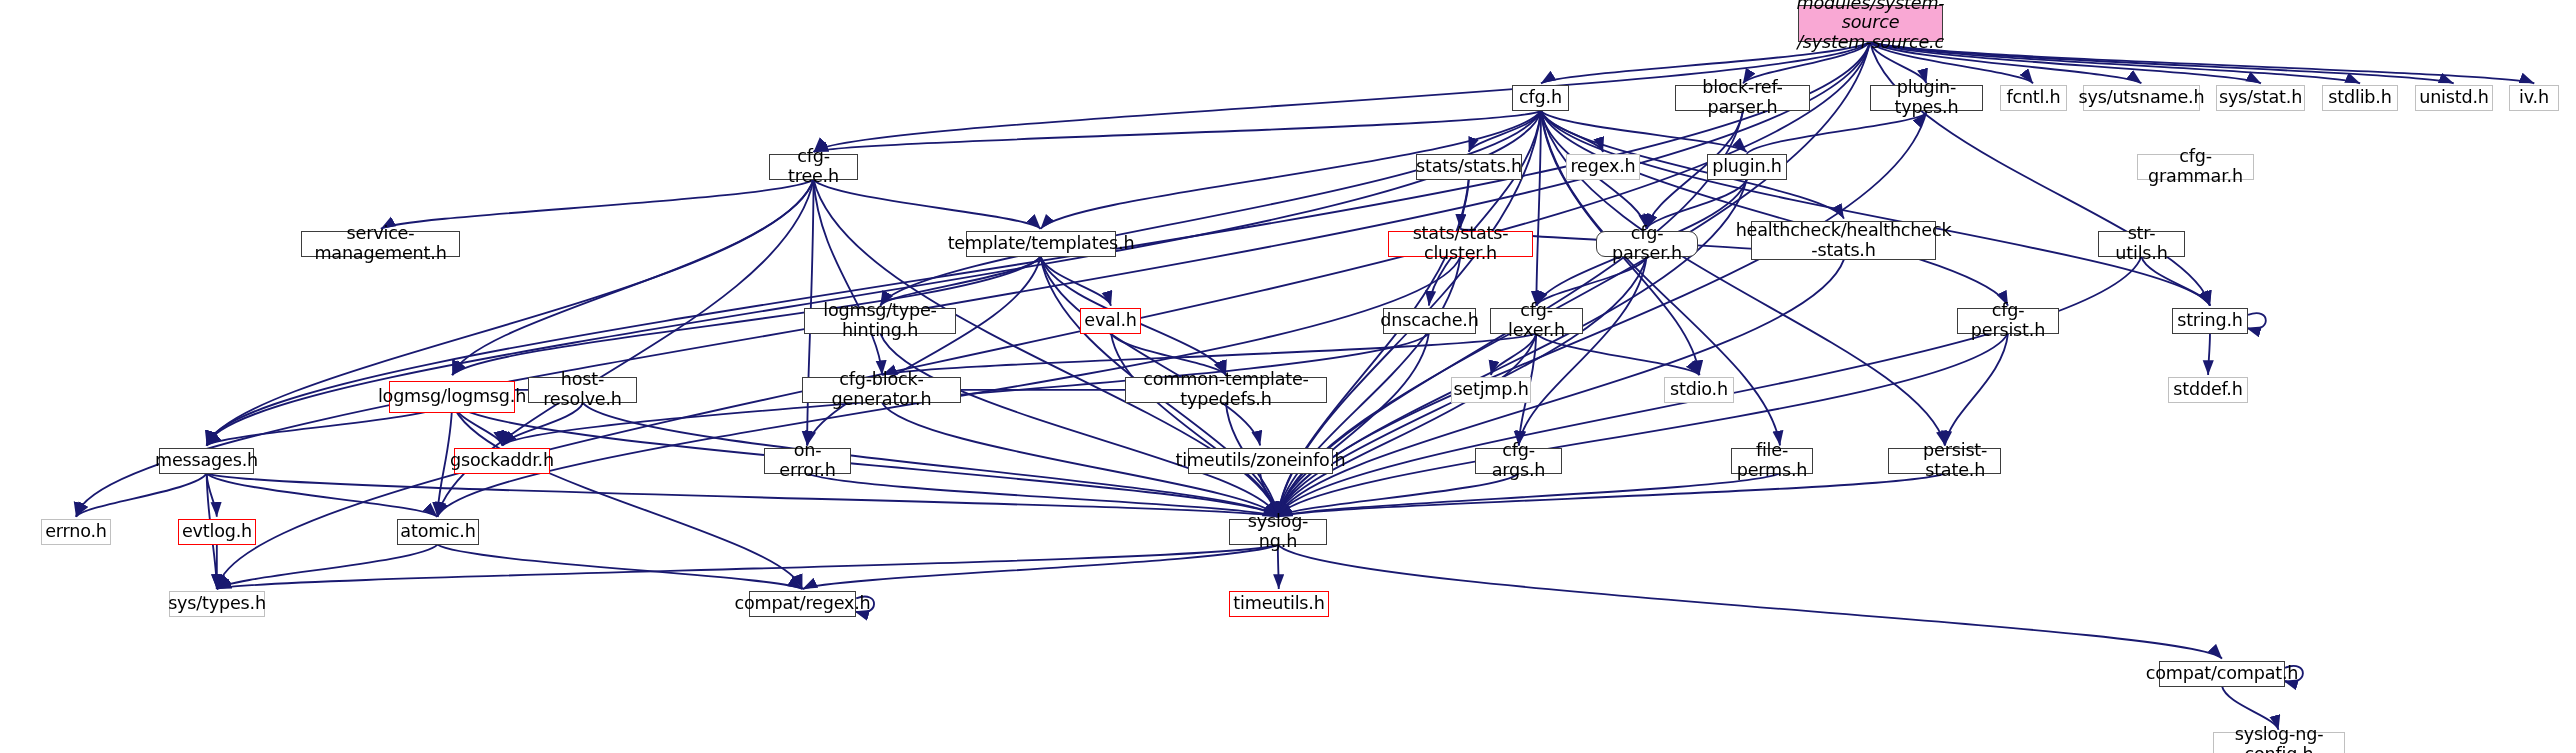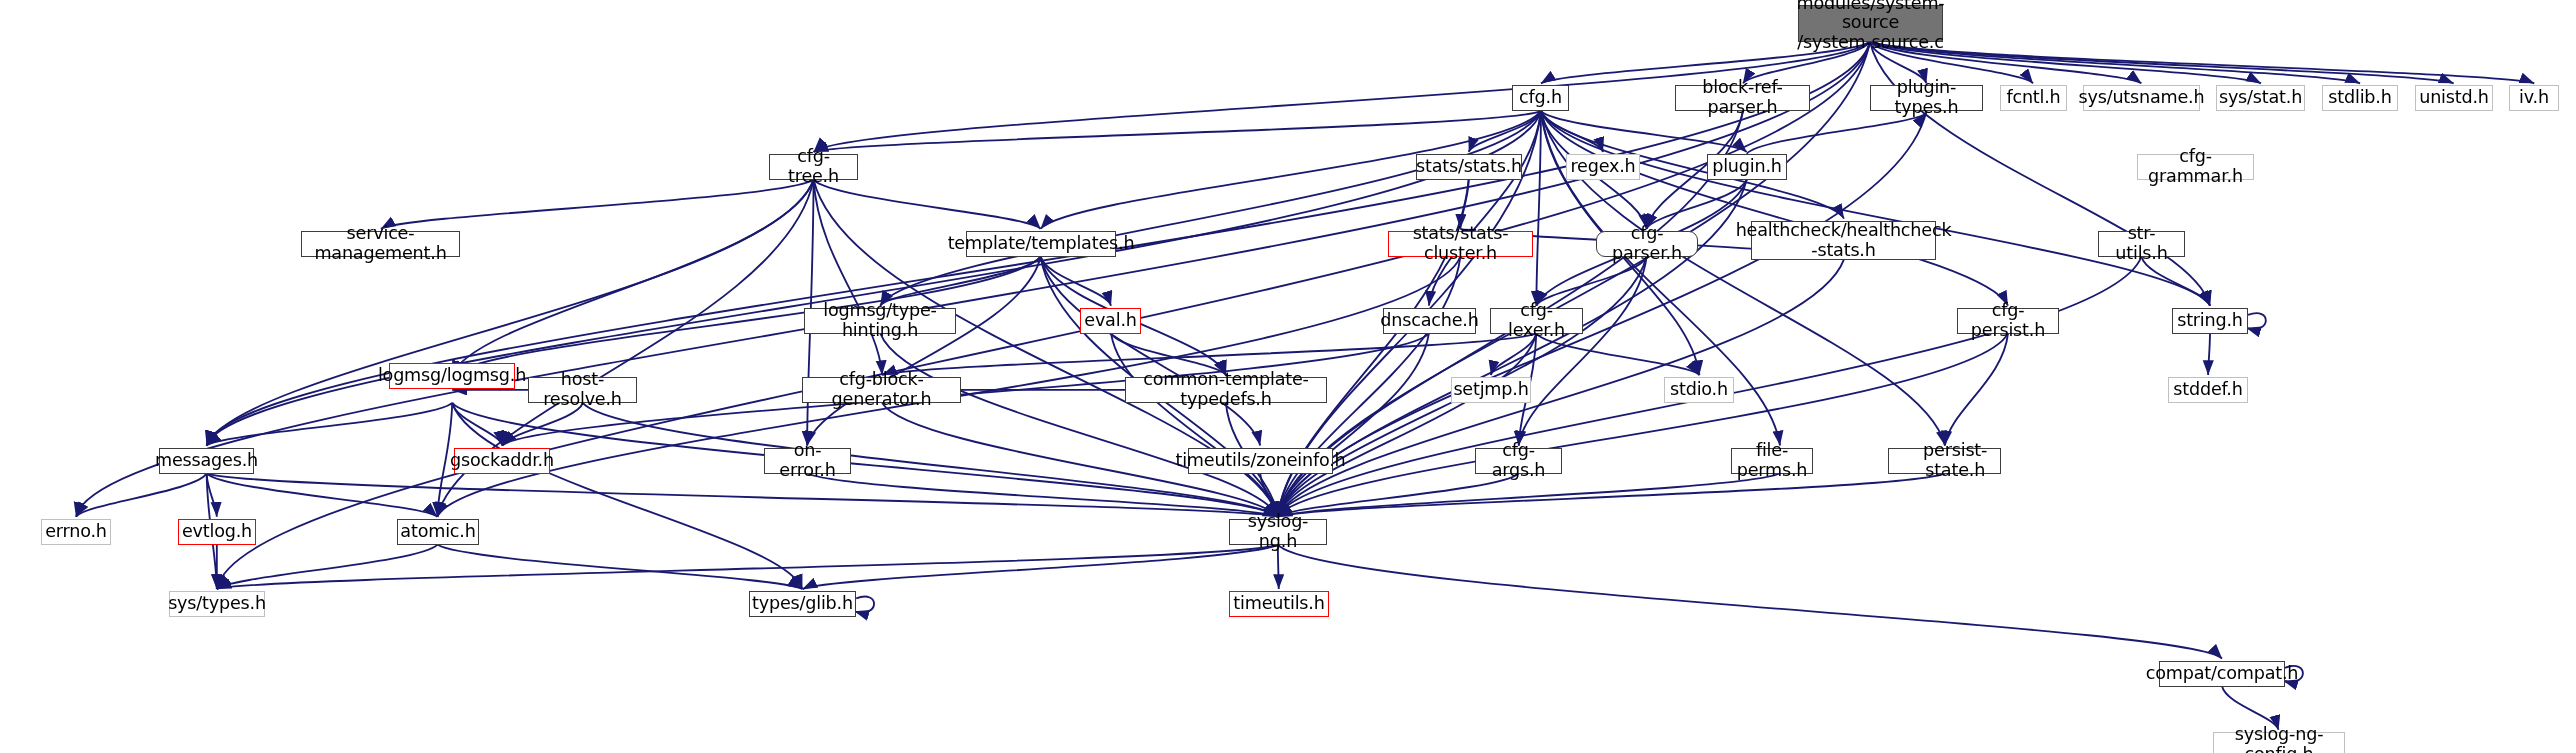--- a/index.html
+++ b/index.html
@@ -4,21 +4,21 @@
 <style>
   html,body{margin:0;padding:0;background:#ffffff;}
   body{font-family:"DejaVu Sans","Liberation Sans",sans-serif;}
   #canvas{position:relative;width:2576px;height:753px;background:#ffffff;overflow:hidden;}
   #edges{position:absolute;left:0;top:0;width:2576px;height:753px;}
   .node{position:absolute;box-sizing:border-box;display:flex;align-items:center;justify-content:center;
         text-align:center;background:#ffffff;border:0.9px solid #c0c0c0;color:#000000;
         font-size:17.6px;line-height:1.12;letter-spacing:-0.2px;white-space:pre-line;padding:0 3.7px;}
   .node.strong{border:1.9px solid #3d3d3d;}
   .node.red{border:1.9px solid #ff0000;}
-  .node.root{background:#737373;border:1.9px solid #3d3d3d;}
+  .node.root{background:#f9a8d4;border:1.9px solid #3d3d3d;font-style:italic;}
 </style>
 </head>
 <body>
 
 <div id="canvas">
   <svg id="edges" viewBox="0 0 2780 813" preserveAspectRatio="none">
     <defs>
       <marker id="ah" markerWidth="9" markerHeight="9" refX="8" refY="3" orient="auto" markerUnits="strokeWidth">
         <path d="M0,0 L8,3 L0,6 z" fill="#191970"></path>
       </marker>
@@ -159,38 +159,38 @@
       <div class="node strong" style="left: 1596px; top: 231px; width: 102px; height: 26px; border-radius: 9px;">cfg-parser.h</div>
       <div class="node strong" style="left: 1751px; top: 221px; width: 185px; height: 39px;">healthcheck/healthcheck
 -stats.h</div>
       <div class="node strong" style="left: 2098px; top: 231px; width: 87px; height: 26px;">str-utils.h</div>
       <div class="node strong" style="left: 804px; top: 308px; width: 152px; height: 26px;">logmsg/type-hinting.h</div>
       <div class="node red" style="left: 1080px; top: 308px; width: 61px; height: 26px;">eval.h</div>
       <div class="node strong" style="left: 1383px; top: 308px; width: 93px; height: 26px;">dnscache.h</div>
       <div class="node strong" style="left: 1490px; top: 308px; width: 93px; height: 26px;">cfg-lexer.h</div>
       <div class="node strong" style="left: 1957px; top: 308px; width: 102px; height: 26px;">cfg-persist.h</div>
       <div class="node strong" style="left: 2172px; top: 308px; width: 76px; height: 26px;">string.h</div>
-      <div class="node red" style="left: 389px; top: 363px; width: 126px; height: 26px;">logmsg/logmsg.h</div>
+      <div class="node red" style="left: 389px; top: 381px; width: 126px; height: 32px;">logmsg/logmsg.h</div>
       <div class="node strong" style="left: 528px; top: 377px; width: 109px; height: 26px;">host-resolve.h</div>
       <div class="node strong" style="left: 802px; top: 377px; width: 159px; height: 26px;">cfg-block-generator.h</div>
       <div class="node strong" style="left: 1125px; top: 377px; width: 202px; height: 26px;">common-template-typedefs.h</div>
       <div class="node " style="left: 1451px; top: 377px; width: 80px; height: 26px;">setjmp.h</div>
       <div class="node " style="left: 1664px; top: 377px; width: 70px; height: 26px;">stdio.h</div>
       <div class="node " style="left: 2168px; top: 377px; width: 80px; height: 26px;">stddef.h</div>
       <div class="node strong" style="left: 159px; top: 448px; width: 95px; height: 26px;">messages.h</div>
       <div class="node red" style="left: 454px; top: 448px; width: 96px; height: 26px;">gsockaddr.h</div>
       <div class="node strong" style="left: 764px; top: 448px; width: 87px; height: 26px;">on-error.h</div>
       <div class="node strong" style="left: 1188px; top: 448px; width: 145px; height: 26px;">timeutils/zoneinfo.h</div>
       <div class="node strong" style="left: 1475px; top: 448px; width: 87px; height: 26px;">cfg-args.h</div>
       <div class="node strong" style="left: 1731px; top: 448px; width: 82px; height: 26px;">file-perms.h</div>
       <div class="node strong" style="left: 1888px; top: 448px; width: 113px; height: 26px; padding-left: 25px;">persist-state.h</div>
       <div class="node " style="left: 41px; top: 519px; width: 70px; height: 26px;">errno.h</div>
       <div class="node red" style="left: 178px; top: 519px; width: 78px; height: 26px;">evtlog.h</div>
       <div class="node strong" style="left: 397px; top: 519px; width: 82px; height: 26px;">atomic.h</div>
       <div class="node strong" style="left: 1229px; top: 519px; width: 98px; height: 26px;">syslog-ng.h</div>
-      <div class="node strong" style="left: 749px; top: 591px; width: 107px; height: 26px;">types/glib.h</div>
+      <div class="node strong" style="left: 749px; top: 591px; width: 107px; height: 26px;">compat/regex.h</div>
       <div class="node red" style="left: 1229px; top: 591px; width: 100px; height: 26px;">timeutils.h</div>
       <div class="node " style="left: 169px; top: 591px; width: 96px; height: 26px;">sys/types.h</div>
       <div class="node strong" style="left: 2159px; top: 661px; width: 126px; height: 26px;">compat/compat.h</div>
       <div class="node " style="left: 2213px; top: 732px; width: 132px; height: 26px;">syslog-ng-config.h</div>
     </div>
 </div>
 
 
 </body></html>

